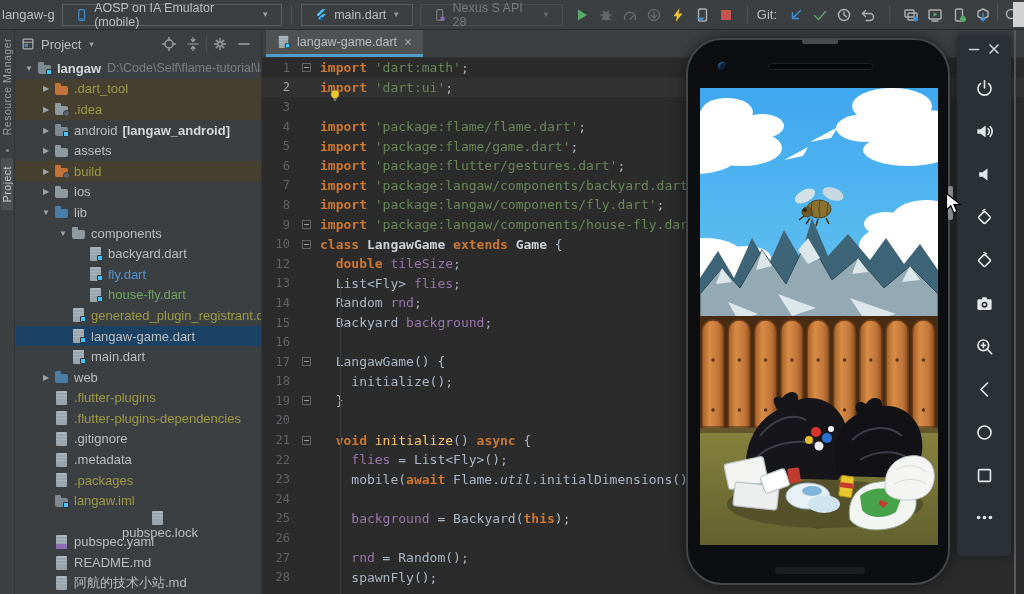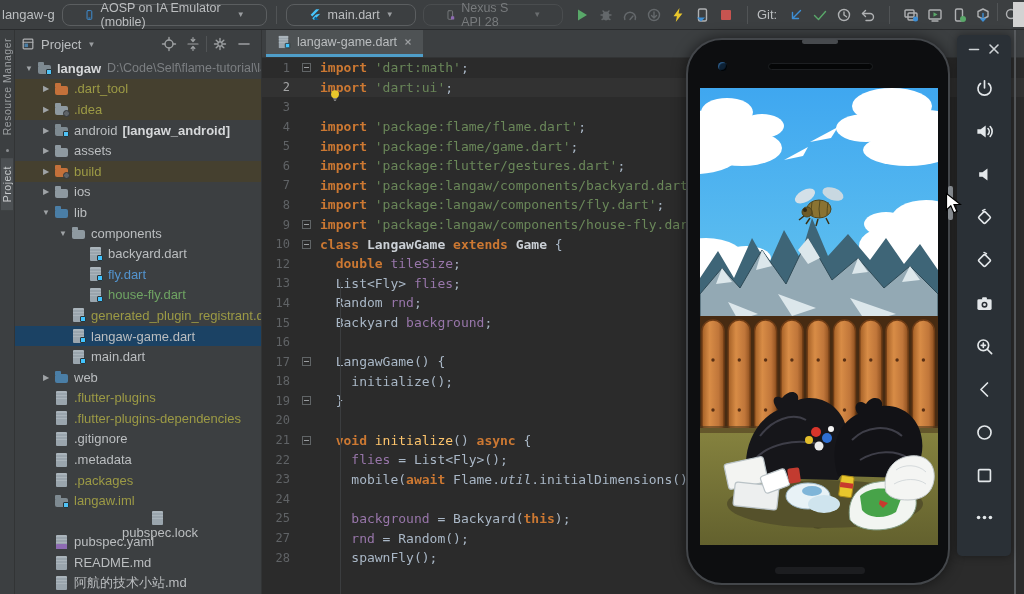--- a/index.html
+++ b/index.html
@@ -5,21 +5,21 @@
   * { margin:0; padding:0; box-sizing:border-box; }
   body { background:#1e1e1e; font-family:"Liberation Sans",sans-serif; }
   .screen { position:relative; width:1024px; height:594px; background:#2b2b2b; overflow:hidden;
             font-family:"Liberation Sans",sans-serif; color:#bbbec0; }
 
   
   .topbar { position:absolute; left:0; top:0; width:1024px; height:30px; background:#3c3f41;
             border-bottom:1px solid #292b2d; display:flex; align-items:center; gap:7px; padding-left:2px; z-index:5; }
   .tb-label { font-size:13px; color:#bbbec0; white-space:nowrap; }
   .combo { display:flex; align-items:center; gap:6px; height:22px; border:1px solid #5b5e60;
-           border-radius:8px; padding:0 21px; font-size:12.5px; color:#bcbec0; background:transparent; }
+           border-radius:0; padding:0 12px; font-size:12.5px; color:#bcbec0; background:transparent; }
   .combo.disabled { border-color:#4a4d4f; color:#787b7d; }
   .caret { font-size:8px; color:#9a9da0; }
   .combo.disabled .caret { color:#6a6d6f; }
   .tb-sep { width:1px; height:18px; background:#515456; margin:0 2px; }
   .tb-btn { width:24px; height:24px; display:flex; align-items:center; justify-content:center; }
   .ic { width:16px; height:16px; stroke:currentColor; fill:none; stroke-width:1.4; stroke-linecap:round; stroke-linejoin:round; }
   .ic-sm { width:14px; height:14px; }
   .c-green{color:#59A869}.c-red{color:#C75450}.c-yellow{color:#E8C62C}.c-blue{color:#3d8fd6}
   .c-gray{color:#AFB1B3}.c-dim{color:#64686b}
   .chip-topright { position:absolute; right:0; top:2px; width:11px; height:25px; background:#d2d2d2; z-index:6; }
@@ -583,20 +583,25 @@
         </div>
         <div class="crow">
           <span class="ln">24</span>
           <span class="fold"></span>
           <span class="txt"></span>
         </div>
         <div class="crow">
           <span class="ln">25</span>
           <span class="fold"></span>
           <span class="txt"><span class="s-pl">    </span><span class="s-fld">background</span><span class="s-pl"> = Backyard(</span><span class="s-kw">this</span><span class="s-pl">);</span></span>
+        </div>
+        <div class="crow">
+          <span class="ln">26</span>
+          <span class="fold"></span>
+          <span class="txt"></span>
         </div>
         <div class="crow">
           <span class="ln">27</span>
           <span class="fold"></span>
           <span class="txt"><span class="s-pl">    </span><span class="s-fld">rnd</span><span class="s-pl"> = Random();</span></span>
         </div>
         <div class="crow">
           <span class="ln">28</span>
           <span class="fold"></span>
           <span class="txt"><span class="s-pl">    spawnFly();</span></span>

